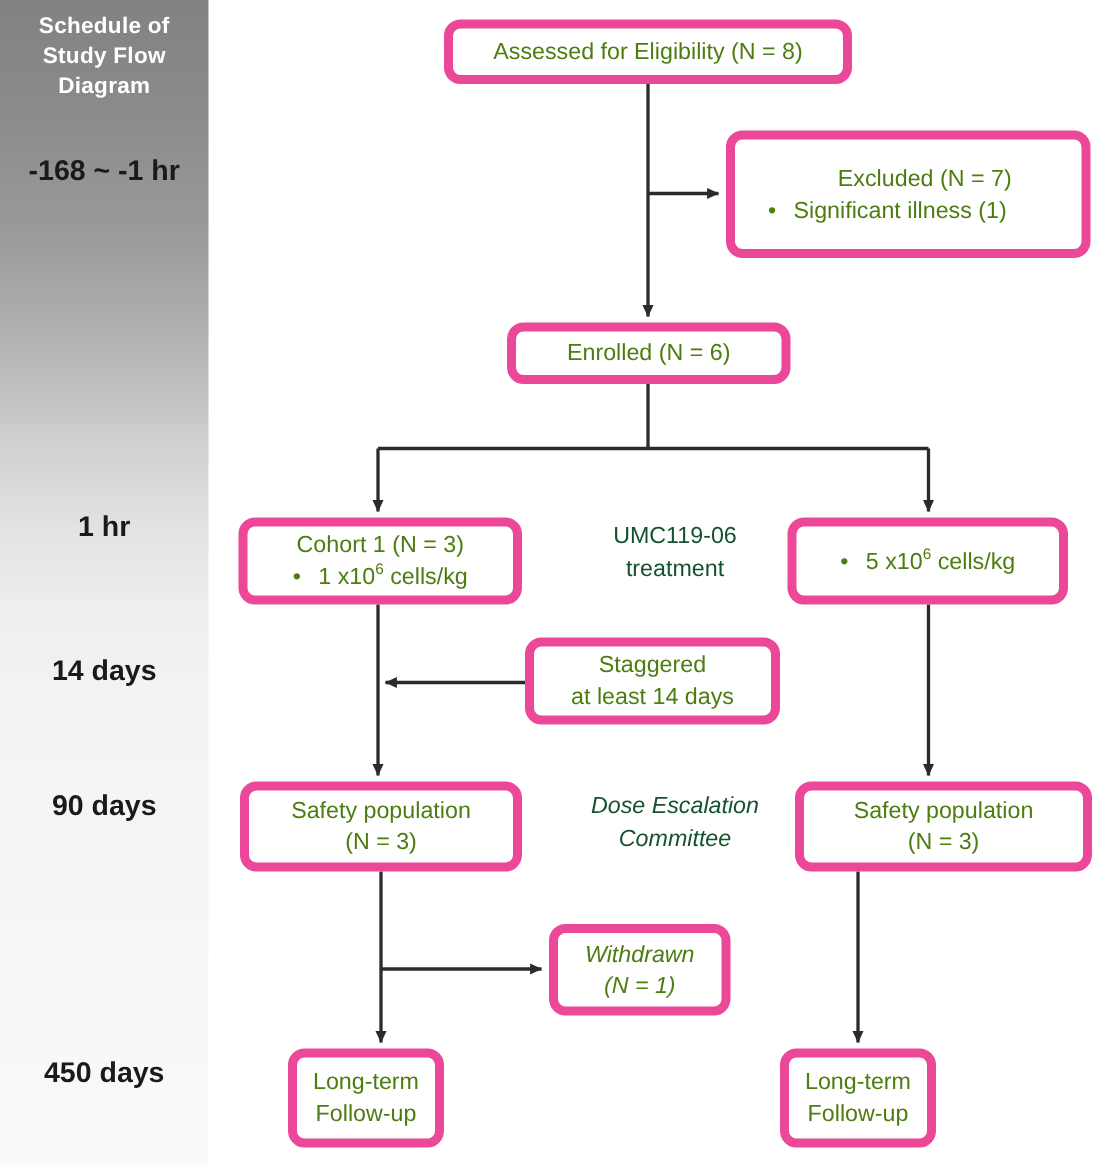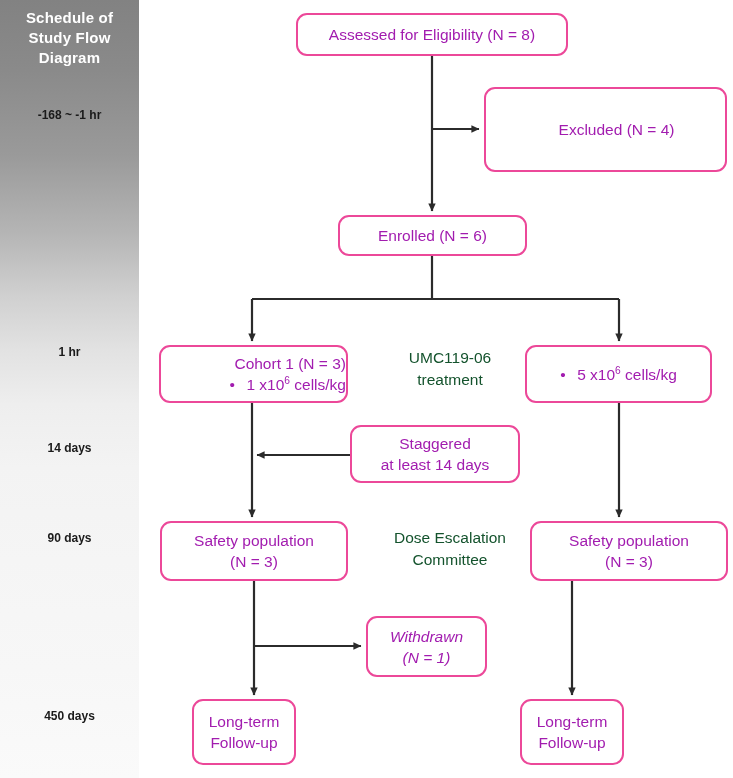--- a/index.html
+++ b/index.html
@@ -49,45 +49,45 @@
     font-weight: bold;
     font-size: 15px;
     line-height: 20px;
     letter-spacing: 0.2px;
     white-space: pre-line;
   }
   .tl-label {
     position: absolute;
     width: 139px;
     text-align: center;
-    font-size: 12px;
+    font-size: 19px;
     font-weight: bold;
     color: #1a1a1a;
     line-height: 18px;
   }
   #tl-0 { top: 106px; }
   #tl-1 { top: 343px; }
   #tl-2 { top: 439px; }
   #tl-3 { top: 529px; }
   #tl-4 { top: 707px; }
 
   
   .node {
     position: absolute;
     box-sizing: border-box;
-    border: 2px solid #ec4899;
+    border: 6px solid #ec4899;
     border-radius: 11px;
     background: #ffffff;
     display: flex;
     flex-direction: column;
     align-items: center;
     justify-content: center;
     font-size: 15.5px;
     line-height: 21px;
-    color: #a21caf;
+    color: #4d7c0f;
     text-align: center;
     z-index: 3;
   }
   .node .ln { display: block; white-space: nowrap; }
   .node .bullet-line {
     display: block;
     white-space: nowrap;
     text-align: left;
   }
   .node .bullet-line::before {
@@ -107,31 +107,31 @@
     white-space: pre-line;
     z-index: 3;
   }
 
   
   #node-assessed      { left: 296px; top: 13px;  width: 272px; height: 43px; }
   #node-excluded      { left: 484px; top: 87px;  width: 243px; height: 85px;
                         align-items: flex-start; padding-left: 22px; }
   #node-excluded .ttl { width: 100%; text-align: center; }
   #node-enrolled      { left: 338px; top: 215px; width: 189px; height: 41px; }
-  #node-cohort1       { left: 159px; top: 345px; width: 189px; height: 58px; align-items: flex-end; }
+  #node-cohort1       { left: 159px; top: 345px; width: 189px; height: 58px; }
   #node-cohort2       { left: 525px; top: 345px; width: 187px; height: 58px; }
   #node-staggered     { left: 350px; top: 425px; width: 170px; height: 58px; }
   #node-safety1       { left: 160px; top: 521px; width: 188px; height: 60px; }
   #node-safety2       { left: 530px; top: 521px; width: 198px; height: 60px; }
   #node-withdrawn     { left: 366px; top: 616px; width: 121px; height: 61px; font-style: italic; }
   #node-ltfu1         { left: 192px; top: 699px; width: 104px; height: 66px; }
   #node-ltfu2         { left: 520px; top: 699px; width: 104px; height: 66px; }
 
   #caption-umc        { left: 370px; top: 347px; width: 160px; }
-  #caption-dec        { left: 360px; top: 527px; width: 180px; }
+  #caption-dec        { left: 360px; top: 527px; width: 180px; font-style: italic; }
 
   svg#connectors {
     position: absolute;
     left: 0; top: 0;
     width: 733px; height: 778px;
     z-index: 1;
     pointer-events: none;
   }
 </style>
 </head>
@@ -179,21 +179,22 @@
 
       <line x1="572" y1="581" x2="572" y2="695" marker-end="url(#ah)"></line>
     </g>
   </svg>
 
   <div class="node" id="node-assessed">
     <span class="ln">Assessed for Eligibility (N = 8)</span>
   </div>
 
   <div class="node" id="node-excluded">
-    <span class="ln ttl">Excluded (N = 4)</span>
+    <span class="ln ttl">Excluded (N = 7)</span>
+    <span class="bullet-line">Significant illness (1)</span>
   </div>
 
   <div class="node" id="node-enrolled">
     <span class="ln">Enrolled (N = 6)</span>
   </div>
 
   <div class="node" id="node-cohort1">
     <span class="ln">Cohort 1 (N = 3)</span>
     <span class="bullet-line"><span>1 x10</span><sup>6</sup><span> cells/kg</span></span>
   </div>

